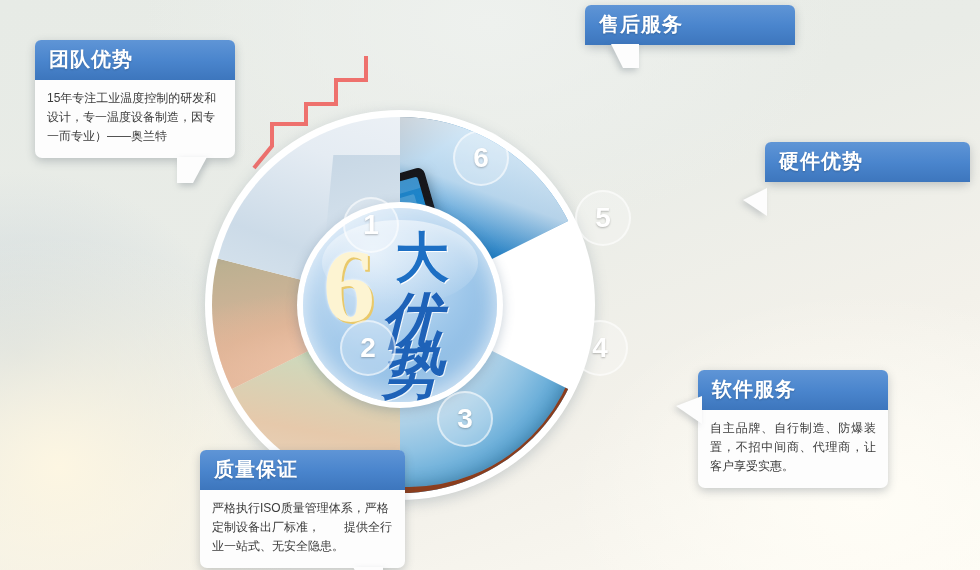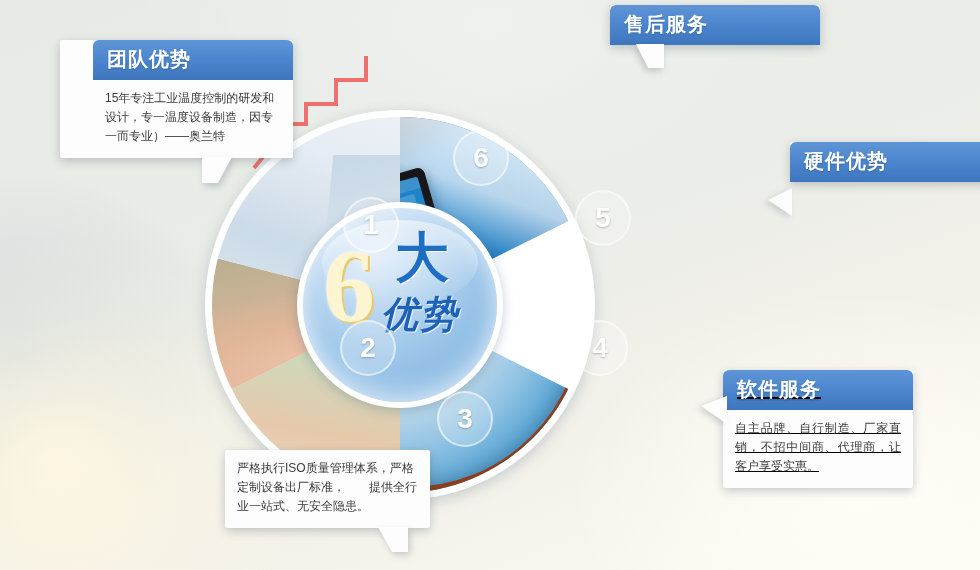--- a/index.html
+++ b/index.html
@@ -92,61 +92,61 @@
       radial-gradient(circle at 36% 24%, #dbeaf8 0%, #bcd8f1 28%, #9ec7ea 52%, #8cbbe4 72%, #7fb3e0 100%);
     box-shadow:inset 0 -10px 24px rgba(255,255,255,.55), inset 0 8px 20px rgba(255,255,255,.35);
     overflow:hidden;}
   .hub-gloss{position:absolute;left:10%;top:6%;width:80%;height:44%;border-radius:50%;
     background:linear-gradient(180deg,rgba(255,255,255,.55),rgba(255,255,255,0));}
   .hub-six{position:absolute;left:20px;top:26px;font-size:104px;line-height:104px;font-weight:bold;
     color:#fdf4d2;text-shadow:2px 2px 0 #e9c96a,0 0 3px rgba(255,255,255,.9);
     font-family:"Liberation Serif","DejaVu Serif",serif;}
   .hub-da{position:absolute;left:92px;top:22px;font-size:54px;line-height:54px;font-weight:bold;
     color:#1d6fc4;text-shadow:1px 1px 0 #fff;}
-  .hub-ys{position:absolute;left:78px;top:82px;font-size:37px;line-height:50px;font-weight:bold;
+  .hub-ys{position:absolute;left:78px;top:88px;font-size:60px;line-height:50px;font-weight:bold;
     color:#1e62b8;font-style:italic;text-shadow:1px 1px 0 rgba(255,255,255,.8);
     font-family:"Liberation Serif","DejaVu Serif",serif;letter-spacing:2px;}
 
   
   .num{position:absolute;border-radius:50%;display:flex;align-items:center;justify-content:center;
     color:#fff;font-size:28px;font-weight:bold;
     background:rgba(255,255,255,.22);
     border:2px solid rgba(255,255,255,.55);
     text-shadow:0 1px 2px rgba(0,0,0,.25);
     width:52px;height:52px;}
 
   
-  .callout{position:absolute;background:#fdfdfd;border-radius:2px;
-    box-shadow:0 3px 10px rgba(60,75,90,.28);overflow:visible;margin-left:25px;}
+  .callout{position:absolute;background:#fdfdfd;border-radius:7px;
+    box-shadow:0 3px 10px rgba(60,75,90,.28);overflow:visible;}
   .callout .cap{border-radius:6px 6px 0 0;padding:6px 14px 7px;
     background:linear-gradient(180deg,#5f95d6 0%,#4a85cd 52%,#3d76bd 100%);
     color:#fff;font-size:20px;font-weight:bold;letter-spacing:1px;
     text-shadow:0 1px 2px rgba(0,0,0,.2);}
   .callout .body{padding:9px 12px 12px;color:#3b3b3b;font-size:12px;line-height:19px;}
   .tail{position:absolute;width:0;height:0;}
 
-  .c-team{left:35px;top:40px;width:200px;padding-left:33px;}
+  .c-team{left:35px;top:40px;width:200px;}
   .c-team .tail{left:142px;bottom:-25px;
     border-left:16px solid #fdfdfd;border-right:14px solid transparent;
     border-top:26px solid #fdfdfd;border-bottom:0;
     filter:drop-shadow(2px 3px 3px rgba(60,75,90,.25));}
 
   .c-after{left:585px;top:5px;width:210px;}
   .c-after .tail{left:26px;bottom:-23px;
     border-right:16px solid #fdfdfd;border-left:12px solid transparent;
     border-top:24px solid #fdfdfd;
     filter:drop-shadow(-2px 3px 3px rgba(60,75,90,.25));}
 
   .c-hw{left:765px;top:142px;width:205px;}
   .c-hw .tail{left:-22px;top:46px;
     border-top:12px solid transparent;border-bottom:16px solid transparent;
     border-right:24px solid #fdfdfd;
     filter:drop-shadow(-3px 2px 3px rgba(60,75,90,.22));}
 
-  .c-sw{left:698px;top:370px;width:190px;text-decoration:underline;}
+  .c-sw{left:698px;top:370px;width:190px;}
   .c-sw .tail{left:-22px;top:26px;
     border-top:10px solid transparent;border-bottom:18px solid transparent;
     border-right:26px solid #fdfdfd;
     filter:drop-shadow(-3px 2px 3px rgba(60,75,90,.22));}
 
   .c-tech{left:18px;top:282px;width:196px;}
   .c-tech .tail{right:-22px;top:30px;
     border-top:10px solid transparent;border-bottom:18px solid transparent;
     border-left:26px solid #fdfdfd;
     filter:drop-shadow(3px 2px 3px rgba(60,75,90,.22));}
@@ -243,23 +243,24 @@
     <div class="tail"></div>
   </div>
 
   <div class="callout c-hw">
     <div class="cap">硬件优势</div>
     <div class="tail"></div>
   </div>
 
   <div class="callout c-sw">
     <div class="cap">软件服务</div>
-    <div class="body" style="text-align:justify;">自主品牌、自行制造、厂家直销，不招中间商、代理商，让客户享受实惠。</div>
+    <div class="body" style="text-align:justify;">自主品牌、自行制造、防爆装置，不招中间商、代理商，让客户享受实惠。</div>
     <div class="tail"></div>
   </div>
 
 
   <div class="callout c-qa">
+    <div class="cap">质量保证</div>
     <div class="body">严格执行ISO质量管理体系，严格定制设备出厂标准，　　提供全行业一站式、无安全隐患。</div>
     <div class="tail"></div>
   </div>
 
 </div>
 
 </body></html>

